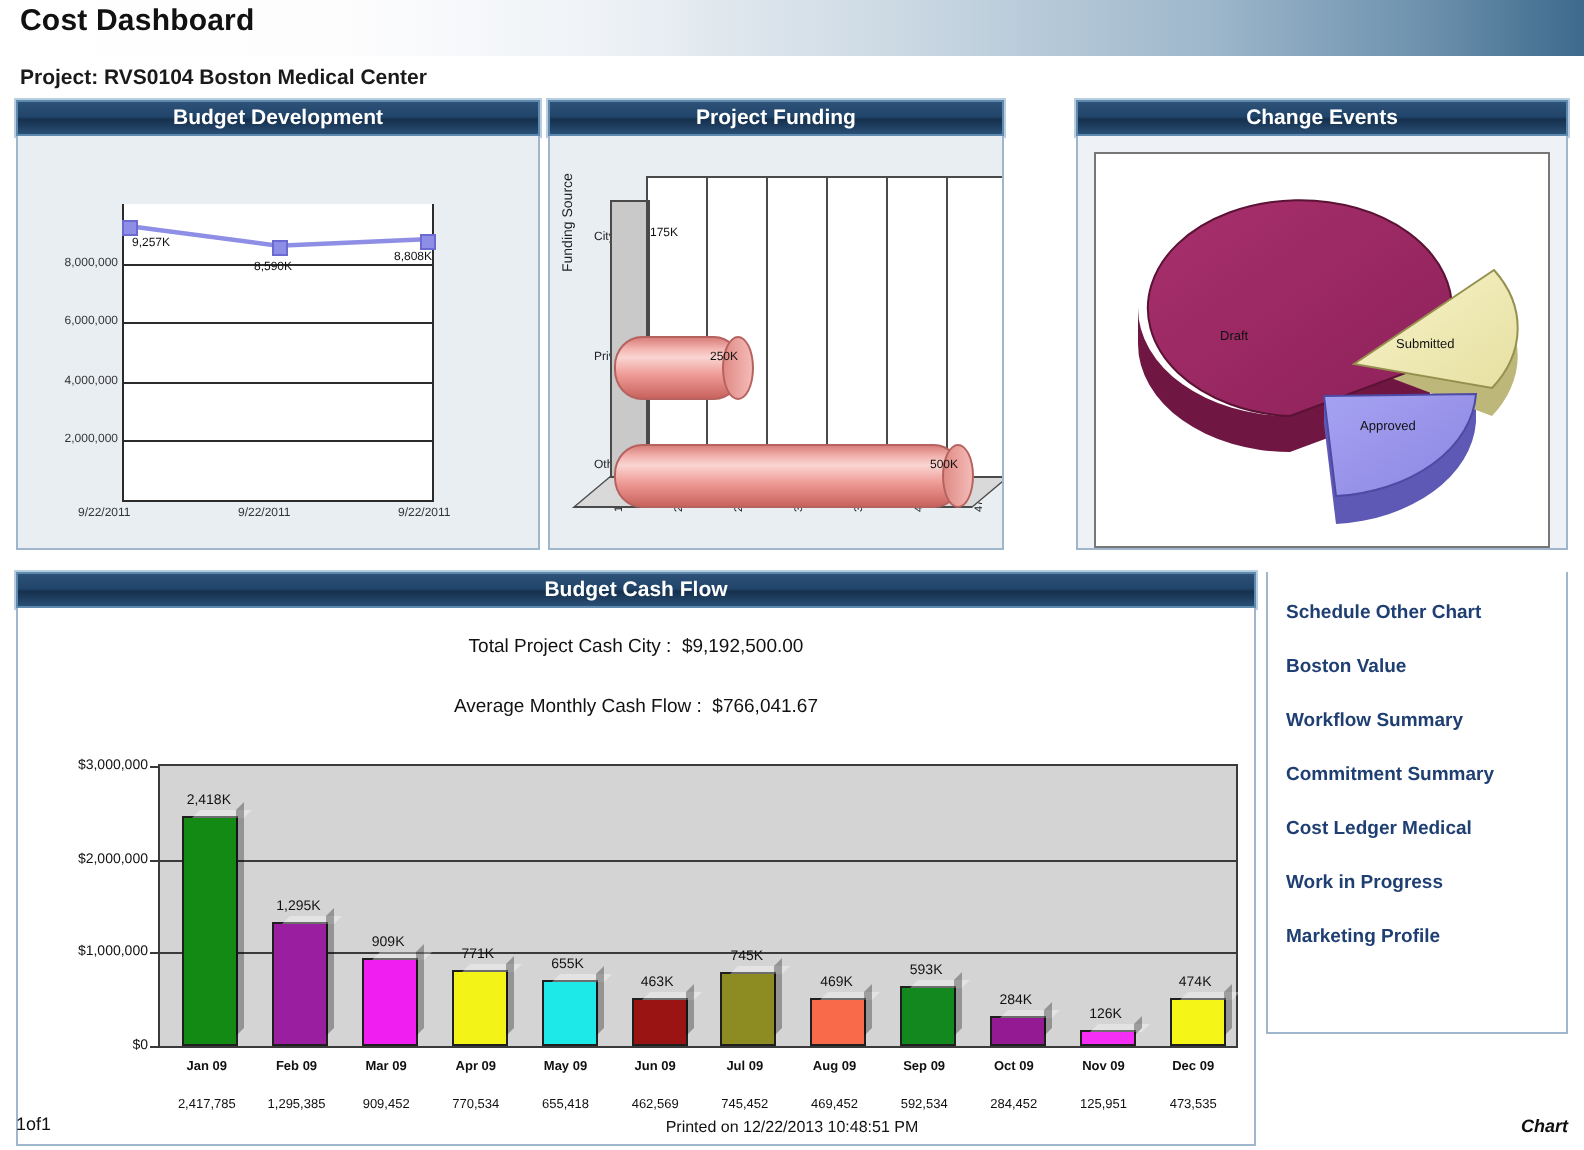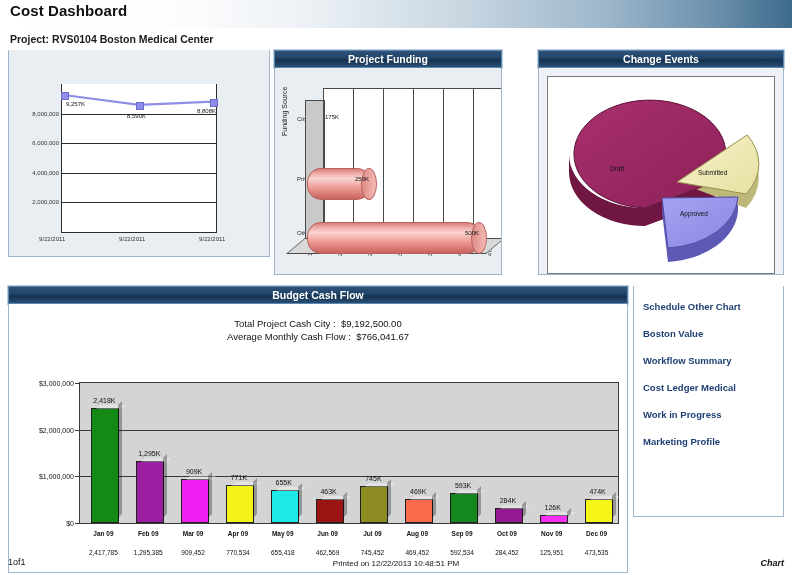--- a/index.html
+++ b/index.html
@@ -101,20 +101,21 @@
   #footer .f-right{position:absolute;right:8px;top:2px;font-size:9px;font-style:italic;font-weight:bold;color:#111;}
 </style>
 </head>
 <body>
 
 <div id="banner"></div>
 <div id="page-title">Cost Dashboard</div>
 <div id="project-line">Project: RVS0104 Boston Medical Center</div>
 
 <div class="panel" id="panel-bd" style="left:8px;top:50px;width:262px;">
+  <div class="panel-head">Budget Development</div>
   <div class="panel-body" id="bd-body" style="height:206px;">
     <div id="bd-plot">
         <div class="bd-grid" style="top: 118.4px;"></div>
         <div class="bd-ylab" style="top: 118.4px;">2,000,000</div>
         <div class="bd-grid" style="top: 88.8px;"></div>
         <div class="bd-ylab" style="top: 88.8px;">4,000,000</div>
         <div class="bd-grid" style="top: 59.2px;"></div>
         <div class="bd-ylab" style="top: 59.2px;">6,000,000</div>
         <div class="bd-grid" style="top: 29.6px;"></div>
         <div class="bd-ylab" style="top: 29.6px;">8,000,000</div>
@@ -208,21 +209,21 @@
   </div>
 </div>
 
 <div class="panel" id="panel-bcf" style="left:8px;top:286px;width:620px;">
   <div class="panel-head">Budget Cash Flow</div>
   <div class="panel-body" id="bcf-body" style="height:268px;">
     <div class="bcf-summary" style="margin-top:14px;">
       <span>Total Project Cash City :</span>
       &nbsp;<span>$9,192,500.00</span>
     </div>
-    <div class="bcf-summary" style="margin-top:2px;">
+    <div class="bcf-summary" style="margin-top:19px;">
       <span>Average Monthly Cash Flow :</span>
       &nbsp;<span>$766,041.67</span>
     </div>
     <div id="bcf-plot">
         <div class="bcf-tick" style="top: 140px;"></div>
         <div class="bcf-ylab" style="top: 140px;">$0</div>
         <div class="bcf-grid" style="top: 93.3333px;"></div>
         <div class="bcf-tick" style="top: 93.3333px;"></div>
         <div class="bcf-ylab" style="top: 93.3333px;">$1,000,000</div>
         <div class="bcf-grid" style="top: 46.6667px;"></div>
@@ -280,20 +281,21 @@
       <div class="cat-lab" style="left: 564.583px; width: 46px; top: 226px;">Dec 09</div>
       <div class="val-lab" style="left: 562.583px; width: 50px; top: 245px;">473,535</div>
     </div>
 </div>
 
 <div class="panel" id="panel-or" style="left:633px;top:286px;width:151px;">
   <div class="panel-body" id="or-body" style="height:230px;">
       <a class="report-link" href="#">Schedule Other Chart</a>
       <a class="report-link" href="#">Boston Value</a>
       <a class="report-link" href="#">Workflow Summary</a>
+      <a class="report-link" href="#">Commitment Summary</a>
       <a class="report-link" href="#">Cost Ledger Medical</a>
       <a class="report-link" href="#">Work in Progress</a>
       <a class="report-link" href="#">Marketing Profile</a>
     </div>
 </div>
 
 <div id="footer">
   <span class="f-left">1of1</span>
   <span class="f-mid">Printed on 12/22/2013 10:48:51 PM</span>
   <span class="f-right">Chart</span>

